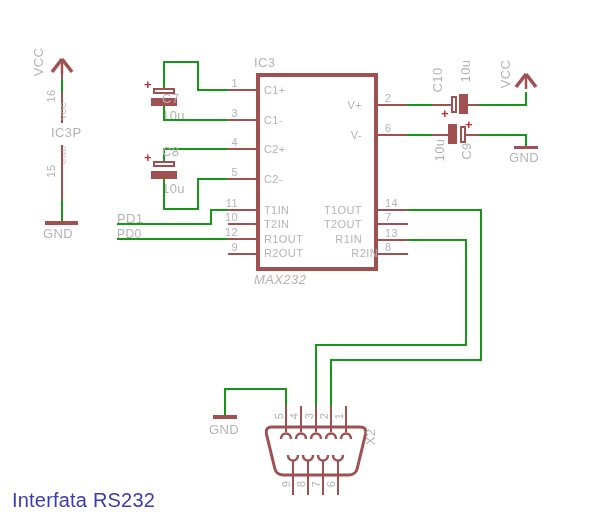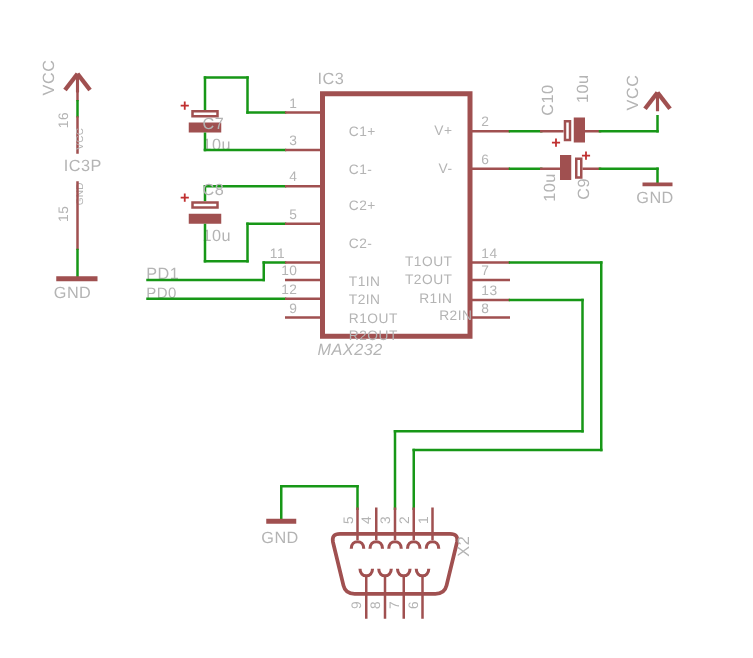--- a/index.html
+++ b/index.html
@@ -21,21 +21,21 @@
   .hbar{position:absolute;border:2px solid var(--symbol_red);background:#fff;box-sizing:border-box;}
   .lbl{position:absolute;color:var(--label_gray);font-size:13px;line-height:14px;
        letter-spacing:.4px;white-space:nowrap;}
   .sm{font-size:11px;line-height:12px;}
   .xs{font-size:8px;line-height:9px;letter-spacing:.2px;}
   .plus{position:absolute;color:var(--plus_red);font-size:13px;line-height:13px;font-weight:bold;}
   .vtext{position:absolute;width:60px;height:14px;text-align:center;
          transform:rotate(-90deg);transform-origin:center;}
   .num-l{position:absolute;left:206px;width:32px;text-align:right;}
   .num-r{position:absolute;left:385px;width:32px;text-align:left;}
-  .pname-l{position:absolute;left:279px;margin-top:16px;}
+  .pname-l{position:absolute;left:264px;}
   .pname-r{position:absolute;left:300px;width:62px;text-align:right;}
   #ic-box{position:absolute;left:256px;top:73px;width:122px;height:198px;
           border:4px solid var(--symbol_red);box-sizing:border-box;}
   #title{position:absolute;left:12px;top:489px;color:var(--title_blue);
          font-size:20px;letter-spacing:.2px;}
   svg{position:absolute;overflow:visible;}
   svg line, svg path{stroke:var(--symbol_red);fill:none;}
 </style>
 </head>
 <body>
@@ -109,21 +109,21 @@
   <div class="lead" style="left:377px;top:134px;width:31px;height:2px;"></div>
   <div class="lead" style="left:377px;top:209px;width:31px;height:2px;"></div>
   <div class="lead" style="left:377px;top:223px;width:31px;height:2px;"></div>
   <div class="lead" style="left:377px;top:239px;width:31px;height:2px;"></div>
   <div class="lead" style="left:377px;top:253px;width:31px;height:2px;"></div>
 
   <span class="lbl sm num-l" style="top:77px;">1</span>
   <span class="lbl sm num-l" style="top:107px;">3</span>
   <span class="lbl sm num-l" style="top:136px;">4</span>
   <span class="lbl sm num-l" style="top:166px;">5</span>
-  <span class="lbl sm num-l" style="top:197px;text-align:center;">11</span>
+  <span class="lbl sm num-l" style="top:197px;">11</span>
   <span class="lbl sm num-l" style="top:211px;">10</span>
   <span class="lbl sm num-l" style="top:226px;">12</span>
   <span class="lbl sm num-l" style="top:241px;">9</span>
 
   <span class="lbl sm num-r" style="top:92px;">2</span>
   <span class="lbl sm num-r" style="top:122px;">6</span>
   <span class="lbl sm num-r" style="top:197px;">14</span>
   <span class="lbl sm num-r" style="top:211px;">7</span>
   <span class="lbl sm num-r" style="top:227px;">13</span>
   <span class="lbl sm num-r" style="top:241px;">8</span>
@@ -218,14 +218,15 @@
   <span class="lbl sm vtext" style="left:265px;top:409px;">4</span>
   <span class="lbl sm vtext" style="left:280px;top:409px;">3</span>
   <span class="lbl sm vtext" style="left:295px;top:409px;">2</span>
   <span class="lbl sm vtext" style="left:310px;top:409px;">1</span>
   <span class="lbl sm vtext" style="left:257px;top:477px;">9</span>
   <span class="lbl sm vtext" style="left:272px;top:477px;">8</span>
   <span class="lbl sm vtext" style="left:287px;top:477px;">7</span>
   <span class="lbl sm vtext" style="left:302px;top:477px;">6</span>
   <span class="lbl vtext" style="left:341px;top:430px;">X2</span>
 
+  <span id="title">Interfata RS232</span>
 
 </div>
 
 </body></html>

